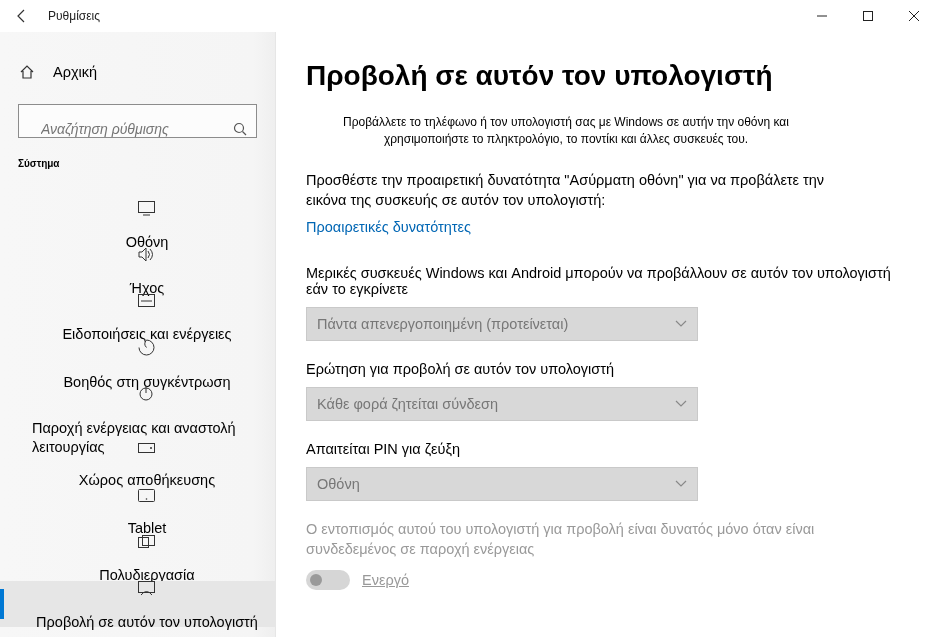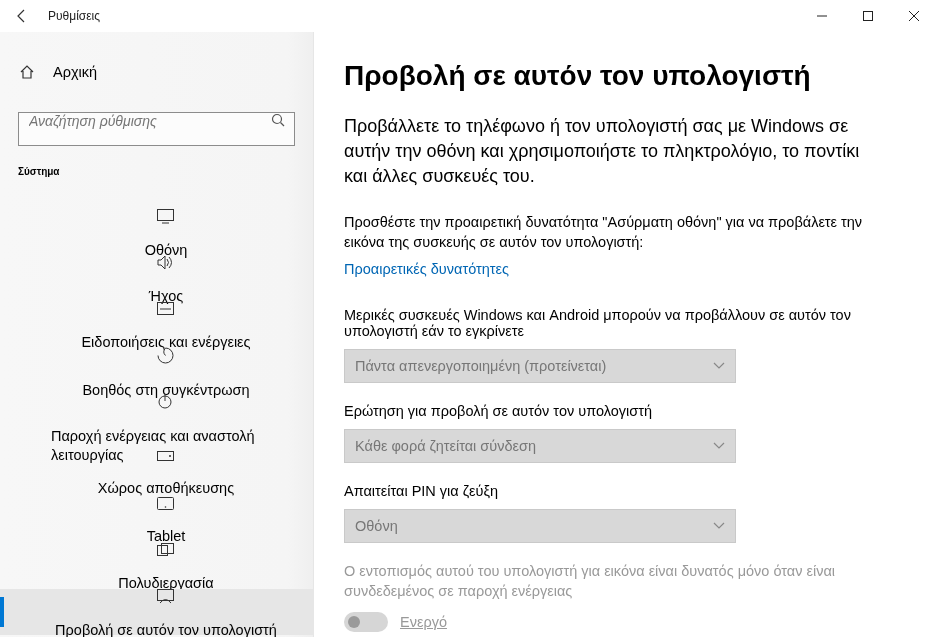--- a/index.html
+++ b/index.html
@@ -28,41 +28,41 @@
   display: flex; align-items: center; justify-content: center;
   font-size: 10px; color: #222;
 }
 
 .body {
   display: flex;
   height: calc(637px - 32px);
 }
 
 .sidebar {
-  width: 314px;
+  width: 276px;
   background: linear-gradient(to right, #f7f7f7 0%, #f5f5f5 92%, #efefef 100%);
   padding-top: 20px;
   overflow: hidden;
   border-right: 1px solid #e6e6e6;
 }
 .sidebar .home {
   display: flex; align-items: center;
   height: 40px;
   padding-left: 19px;
   gap: 16px;
   font-size: 14.5px;
 }
 .sidebar .home .icon { width: 18px; text-align: center; }
 .sidebar .search {
-  margin: 20px 18px 20px 18px;
+  margin: 12px 18px 20px 18px;
   height: 34px;
   border: 1px solid #8c8c8c;
   background: #fcfcfc;
-  display: flex; align-items: flex-start;
-  padding: 0 8px 0 10px;
+  display: flex; align-items: flex-end;
+  padding: 0 8px 0 22px;
 }
 .sidebar .search input {
   border: none; outline: none; flex: 1;
   font-size: 14px; background: transparent;
   font-style: italic; color: #666;
 }
 .sidebar .search .icon { color: #444; font-size: 14px; font-style: normal; }
 
 .sidebar .section-label {
   padding: 0 18px 14px 18px;
@@ -94,24 +94,25 @@
   flex: 1;
   padding: 28px 40px 0 30px;
   overflow-y: auto;
 }
 .content h1 {
   font-size: 28px;
   font-weight: 600;
   margin-bottom: 22px;
 }
 .content p.lead {
-  font-size: 18px;
+  font-size: 12px;
   line-height: 1.4;
   margin-bottom: 22px;
   max-width: 520px;
+  text-align: center;
 }
 .content p.sub {
   font-size: 14.5px;
   line-height: 1.4;
   margin-bottom: 8px;
   max-width: 520px;
 }
 .content a.link {
   color: #0066b4;
   font-size: 14.5px;
@@ -346,20 +347,20 @@
     <div class="label">Απαιτείται PIN για ζεύξη</div>
     <div class="combo">
       <span>Οθόνη</span>
       <span class="chev">
         <svg width="12" height="8" viewBox="0 0 12 8">
             <path d="M1 1 L6 6 L11 1" stroke="#888" stroke-width="1.2" fill="none"></path>
           </svg>
       </span>
     </div>
 
-    <div class="hint">Ο εντοπισμός αυτού του υπολογιστή για εικόνα είναι δυνατός μόνο όταν είναι συνδεδεμένος σε παροχή ενέργειας</div>
+    <div class="hint">Ο εντοπισμός αυτού του υπολογιστή για προβολή είναι δυνατός μόνο όταν είναι συνδεδεμένος σε παροχή ενέργειας</div>
 
     <div class="toggle-row">
       <div class="toggle"></div>
       <div class="toggle-label">Ενεργό</div>
     </div>
   </div>
 </div>
 
 </body></html>

